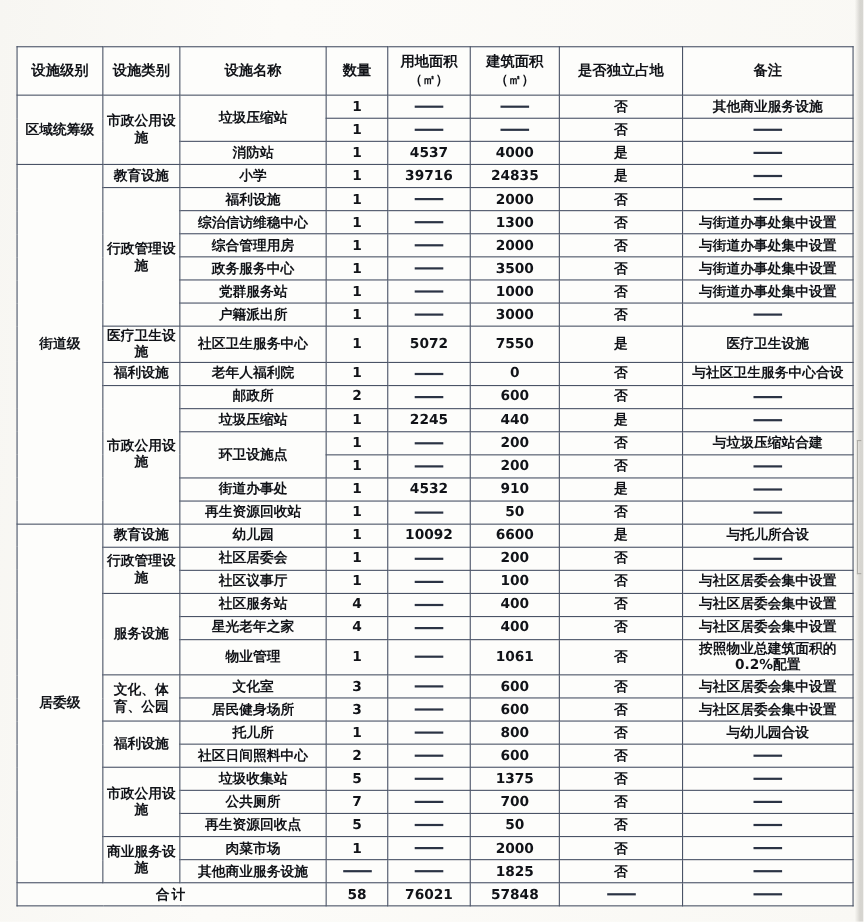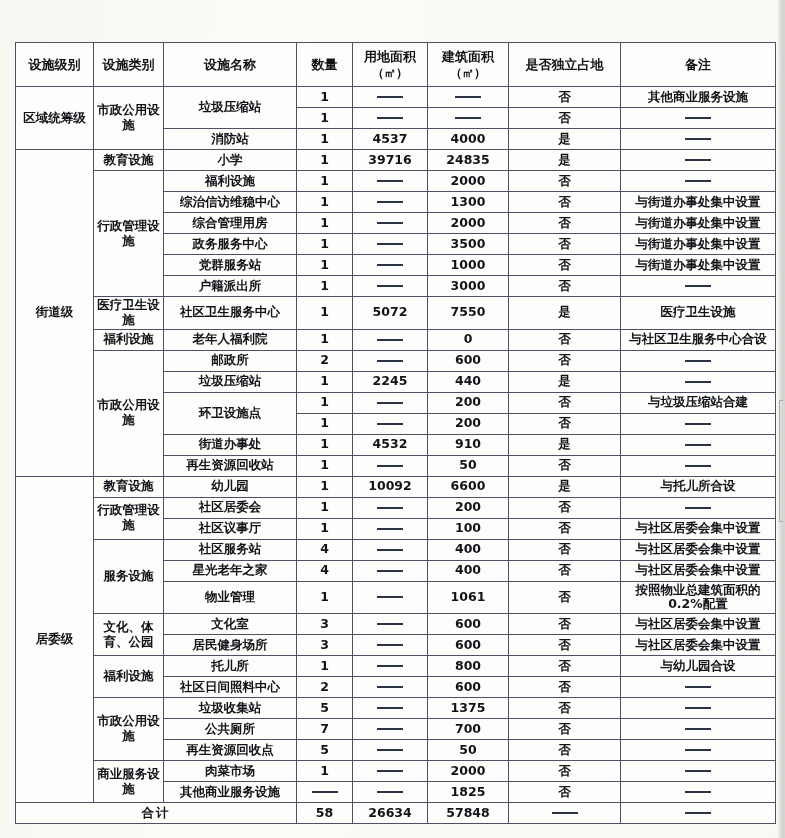--- a/index.html
+++ b/index.html
@@ -417,21 +417,21 @@
             <td>其他商业服务设施</td>
             <td><span class="u-dash"></span></td>
             <td><span class="u-dash"></span></td>
             <td>1825</td>
             <td>否</td>
             <td><span class="u-dash"></span></td>
           </tr>
           <tr>
             <td class="total-label" colspan="3">合计</td>
             <td>58</td>
-            <td>26634</td>
+            <td>76021</td>
             <td>57848</td>
             <td><span class="u-dash"></span></td>
             <td><span class="u-dash"></span></td>
           </tr>
         </tbody>
     </table>
   </div>
 
 </div>
 

